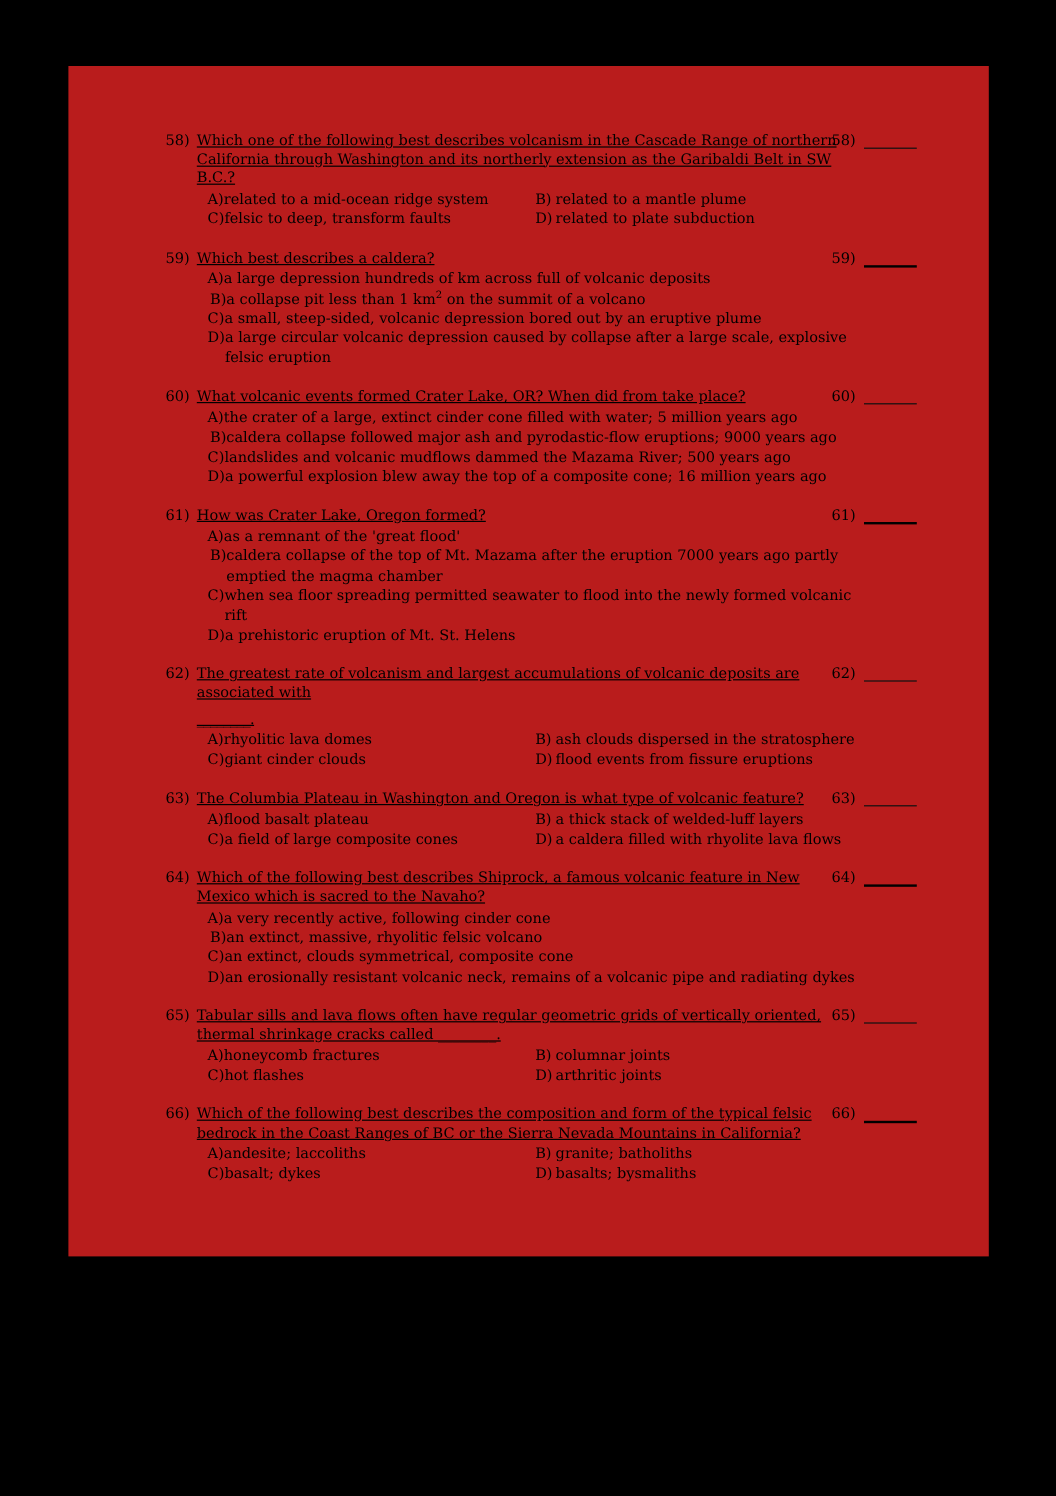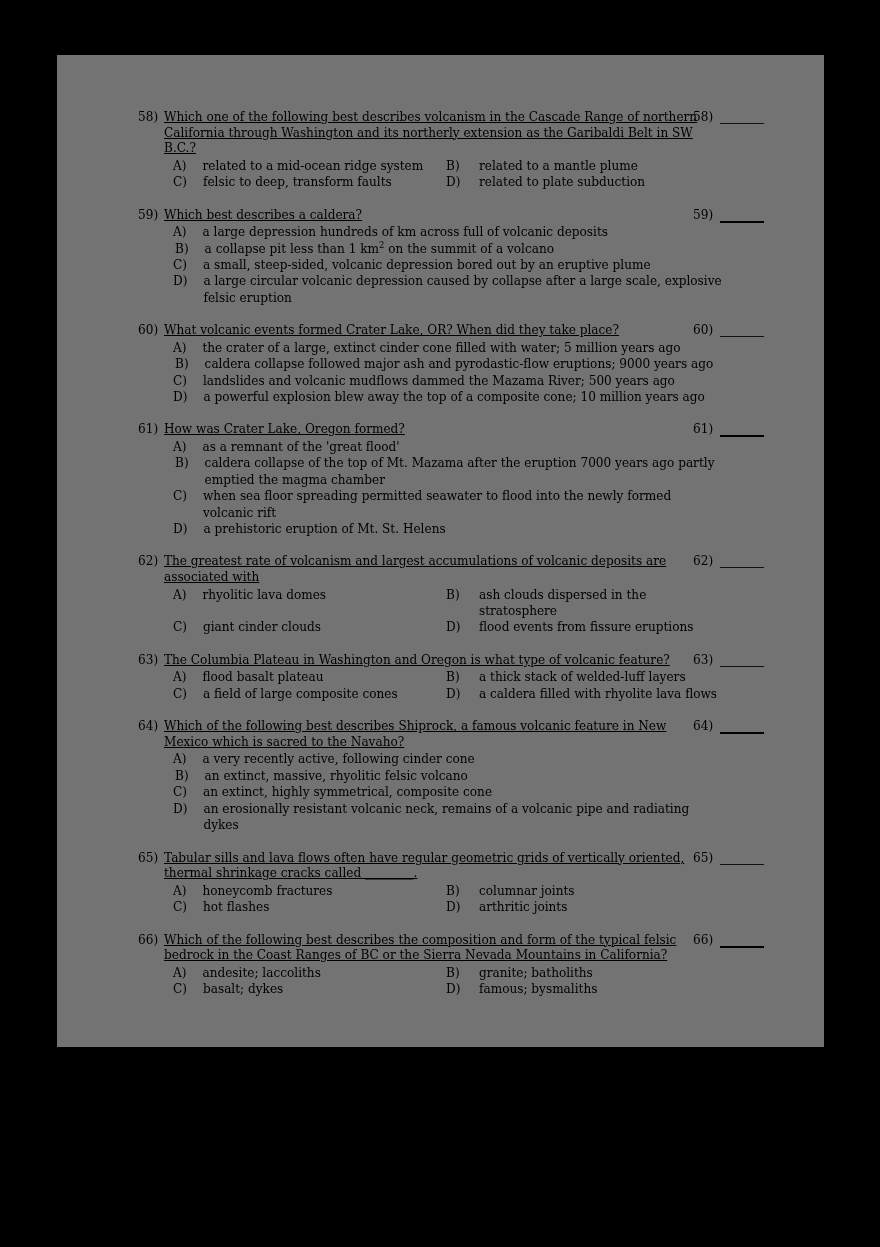--- a/index.html
+++ b/index.html
@@ -14,21 +14,21 @@
     position: relative;
     font-family: "DejaVu Serif", serif;
     overflow: hidden;
   }
   #page {
     position: absolute;
     left: 57px;
     top: 55px;
     width: 767px;
     height: 992px;
-    background: #737373;
+    background: #b91c1c;
   }
   #content {
     position: absolute;
     left: 81px;
     top: 55px;
     width: 645px;
   }
   .question {
     position: relative;
     margin-bottom: 17px;
@@ -109,21 +109,20 @@
     flex: 0 0 auto;
     min-width: 19px;
     padding-left: 9px;
     box-sizing: border-box;
   }
   .opt.tight .oletter {
     padding-left: 11px;
   }
   .opt .otext {
     flex: 1 1 auto;
-    padding-left: 16px;
   }
   .opt .otext.wrap {
     width: 510px;
   }
   .opt-right .oletter {
     padding-left: 0;
     min-width: 17px;
   }
   sup {
     font-size: 8.4px;
@@ -198,42 +197,42 @@
         <div class="opt opt-full">
           <span class="oletter">D)</span>
           <span class="otext wrap">a large circular volcanic depression caused by collapse after a large scale, explosive felsic eruption</span>
         </div>
       </div>
     </div>
 
     <div class="question">
       <div class="qtext">
         <span class="qnum">60)</span>
-        <span class="qbody">What volcanic events formed Crater Lake, OR? When did they take place?</span>
+        <span class="qbody">What volcanic events formed Crater Lake, OR? When did from take place?</span>
       </div>
       <div class="answerbox">
         <span class="alabel">60)</span>
         <span class="aline"></span>
       </div>
       <div class="options">
         <div class="opt opt-full">
           <span class="oletter">A)</span>
           <span class="otext wrap">the crater of a large, extinct cinder cone filled with water; 5 million years ago</span>
         </div>
         <div class="opt opt-full tight">
           <span class="oletter">B)</span>
           <span class="otext wrap">caldera collapse followed major ash and pyrodastic-flow eruptions; 9000 years ago</span>
         </div>
         <div class="opt opt-full">
           <span class="oletter">C)</span>
           <span class="otext wrap">landslides and volcanic mudflows dammed the Mazama River; 500 years ago</span>
         </div>
         <div class="opt opt-full">
           <span class="oletter">D)</span>
-          <span class="otext wrap">a powerful explosion blew away the top of a composite cone; 10 million years ago</span>
+          <span class="otext wrap">a powerful explosion blew away the top of a composite cone; 16 million years ago</span>
         </div>
       </div>
     </div>
 
     <div class="question">
       <div class="qtext">
         <span class="qnum">61)</span>
         <span class="qbody">How was Crater Lake, Oregon formed?</span>
       </div>
       <div class="answerbox heavy">
@@ -258,20 +257,23 @@
           <span class="otext wrap">a prehistoric eruption of Mt. St. Helens</span>
         </div>
       </div>
     </div>
 
     <div class="question">
       <div class="qtext">
         <span class="qnum">62)</span>
         <span class="qbody">The greatest rate of volcanism and largest accumulations of volcanic deposits are associated with</span>
       </div>
+      <div class="qtext" style="margin-top:6px;">
+        <span class="qbody blankline">________.</span>
+      </div>
       <div class="answerbox">
         <span class="alabel">62)</span>
         <span class="aline"></span>
       </div>
       <div class="options">
         <div class="opt-row">
           <div class="opt opt-col-left">
             <span class="oletter">A)</span>
             <span class="otext">rhyolitic lava domes</span>
           </div>
@@ -339,21 +341,21 @@
         <div class="opt opt-full">
           <span class="oletter">A)</span>
           <span class="otext wrap">a very recently active, following cinder cone</span>
         </div>
         <div class="opt opt-full tight">
           <span class="oletter">B)</span>
           <span class="otext wrap">an extinct, massive, rhyolitic felsic volcano</span>
         </div>
         <div class="opt opt-full">
           <span class="oletter">C)</span>
-          <span class="otext wrap">an extinct, highly symmetrical, composite cone</span>
+          <span class="otext wrap">an extinct, clouds symmetrical, composite cone</span>
         </div>
         <div class="opt opt-full">
           <span class="oletter">D)</span>
           <span class="otext wrap">an erosionally resistant volcanic neck, remains of a volcanic pipe and radiating dykes</span>
         </div>
       </div>
     </div>
 
     <div class="question">
       <div class="qtext">
@@ -408,20 +410,20 @@
             <span class="otext">granite; batholiths</span>
           </div>
         </div>
         <div class="opt-row">
           <div class="opt opt-col-left">
             <span class="oletter">C)</span>
             <span class="otext">basalt; dykes</span>
           </div>
           <div class="opt opt-col-right opt-right">
             <span class="oletter">D)</span>
-            <span class="otext">famous; bysmaliths</span>
+            <span class="otext">basalts; bysmaliths</span>
           </div>
         </div>
       </div>
     </div>
 
   </div>
 </div>
 
 </body></html>

